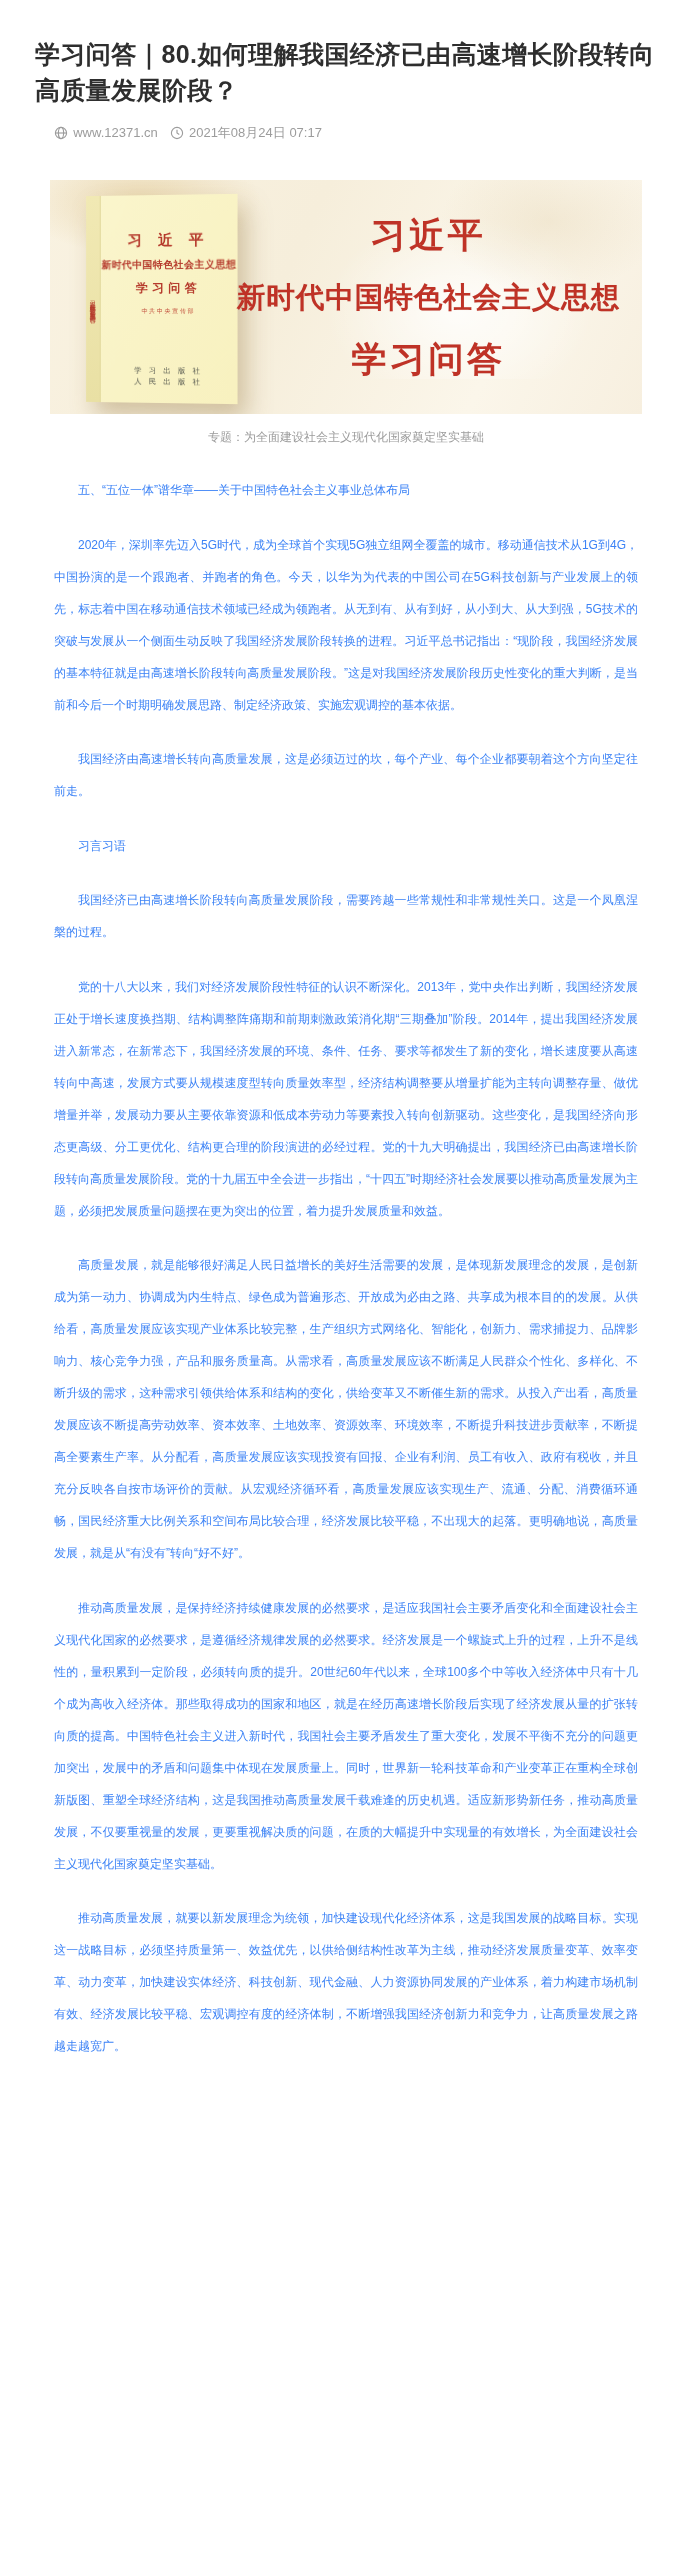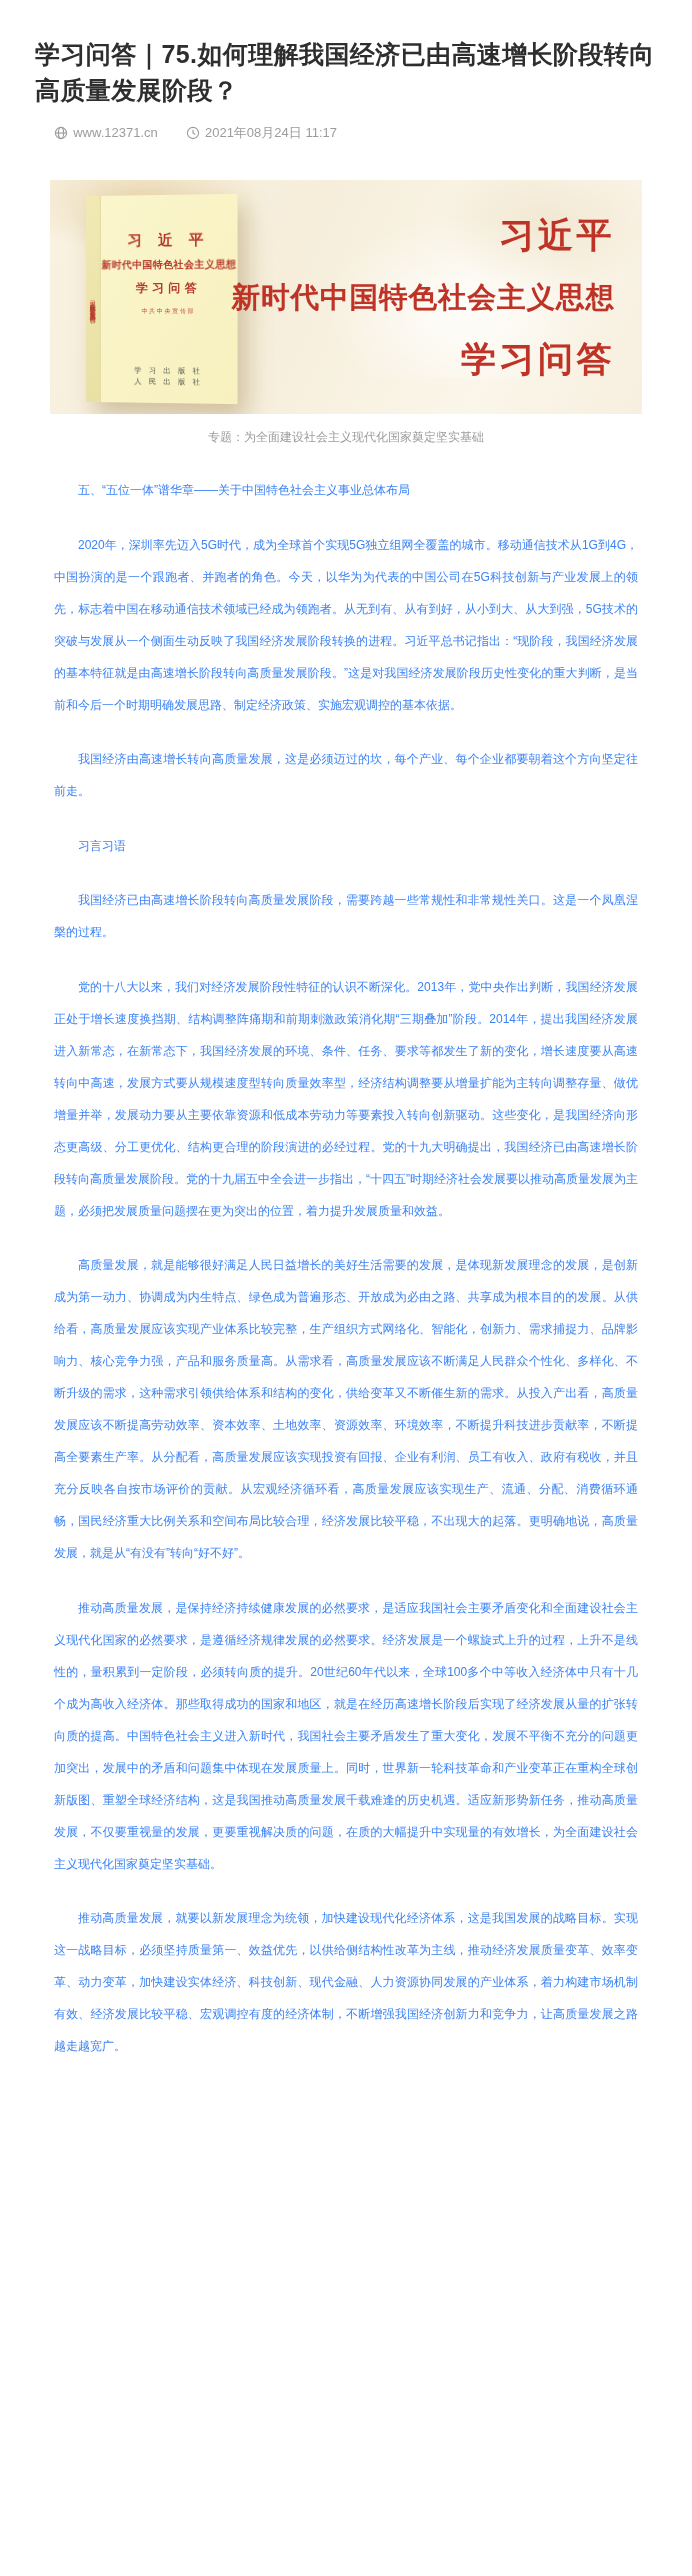--- a/index.html
+++ b/index.html
@@ -11,21 +11,21 @@
   }
   .page { width:692px; padding:36px 35px 26px; }
 
   
   h1.article-title {
     font-size:25px; line-height:36px; font-weight:bold; color:#2e2e2e;
     letter-spacing:0.4px;
   }
 
   
-  .meta { margin:15.6px 19px 0; display:flex; align-items:center; gap:28px;
+  .meta { margin:15.6px 19px 0; display:flex; align-items:center; gap:12px;
     color:#9c9c9c; font-size:13px; }
   .meta-item { display:flex; align-items:center; gap:5.2px; }
   .meta-icon { width:14px; height:14px; display:inline-block; }
 
   
   .banner {
     position:relative; width:592px; height:234px; margin:38px auto 0;
     background:linear-gradient(115deg,#f9f2e1 0%,#f6eedb 40%,#fbf6ea 75%,#f7efdf 100%);
     overflow:hidden;
   }
@@ -57,62 +57,62 @@
   .book-cover { flex:1; position:relative; text-align:center;
     background:linear-gradient(120deg,#faf5cc 0%,#f8f1bf 100%); }
   .cover-t1 { margin-top:36px; color:#b5392b; font-weight:bold; font-size:14.7px; letter-spacing:6px; }
   .cover-t2 { margin-top:7.8px; color:#b5392b; font-weight:bold; font-size:10px; letter-spacing:0.4px; }
   .cover-t3 { margin-top:7.8px; color:#b5392b; font-weight:bold; font-size:12px; letter-spacing:4.3px; }
   .cover-t4 { margin-top:10.4px; color:#c3523f; font-size:6px; letter-spacing:1.7px; }
   .cover-pub { position:absolute; bottom:15.6px; left:0; right:0;
     font-size:7.4px; color:#55584f; line-height:11.2px; letter-spacing:2.6px; }
 
   .banner-headline {
-    position:absolute; right:27px; top:50%; transform:translateY(-50%);
-    width:389px; text-align:right; color:#bf3226; font-weight:bold; z-index:2;
+    position:absolute; right:19px; top:50%; transform:translateY(-50%);
+    width:389px; text-align:center; color:#bf3226; font-weight:bold; z-index:2;
     text-shadow:0 0.9px 0.9px rgba(120,40,20,0.15);
   }
   .bh-1 { font-size:35px; letter-spacing:3.5px; }
   .bh-2 { font-size:28.6px; margin-top:19px; letter-spacing:0.9px; }
   .bh-3 { font-size:35px; margin-top:19px; letter-spacing:3.5px; }
 
   .caption { margin-top:15.6px; text-align:center; color:#9c9c9c; font-size:12px; }
 
   
   .article { margin:28px 19px 0; font-size:12px; line-height:32px; color:#3b82f6;
     text-align:justify; }
   .article p { text-indent:2em; margin-bottom:22.5px; }
   .article p:last-child { margin-bottom:0; }
 </style>
 </head>
 <body>
 
 <div class="page">
 
-  <h1 class="article-title">学习问答｜75.如何理解我国经济已由高速增长阶段转向高质量发展阶段？</h1>
+  <h1 class="article-title">学习问答｜80.如何理解我国经济已由高速增长阶段转向高质量发展阶段？</h1>
 
   <div class="meta">
     <div class="meta-item">
       <span class="meta-icon">
         <svg viewBox="0 0 16 16" width="14" height="14">
           <circle cx="8" cy="8" r="6.4" fill="none" stroke="#9c9c9c" stroke-width="1.3"></circle>
           <ellipse cx="8" cy="8" rx="3" ry="6.4" fill="none" stroke="#9c9c9c" stroke-width="1.3"></ellipse>
           <line x1="1.6" y1="8" x2="14.4" y2="8" stroke="#9c9c9c" stroke-width="1.3"></line>
         </svg>
       </span>
       <span>www.12371.cn</span>
     </div>
     <div class="meta-item">
       <span class="meta-icon">
         <svg viewBox="0 0 16 16" width="14" height="14">
           <circle cx="8" cy="8" r="6.4" fill="none" stroke="#9c9c9c" stroke-width="1.3"></circle>
           <polyline points="8,4.3 8,8 10.6,9.6" fill="none" stroke="#9c9c9c" stroke-width="1.3"></polyline>
         </svg>
       </span>
-      <span>2021年08月24日 11:17</span>
+      <span>2021年08月24日 07:17</span>
     </div>
   </div>
 
   <div class="banner">
     <div class="book">
       <div class="book-spine">习近平新时代中国特色社会主义思想学习问答</div>
       <div class="book-cover">
         <div class="cover-t1">习 近 平</div>
         <div class="cover-t2">新时代中国特色社会主义思想</div>
         <div class="cover-t3">学习问答</div>

